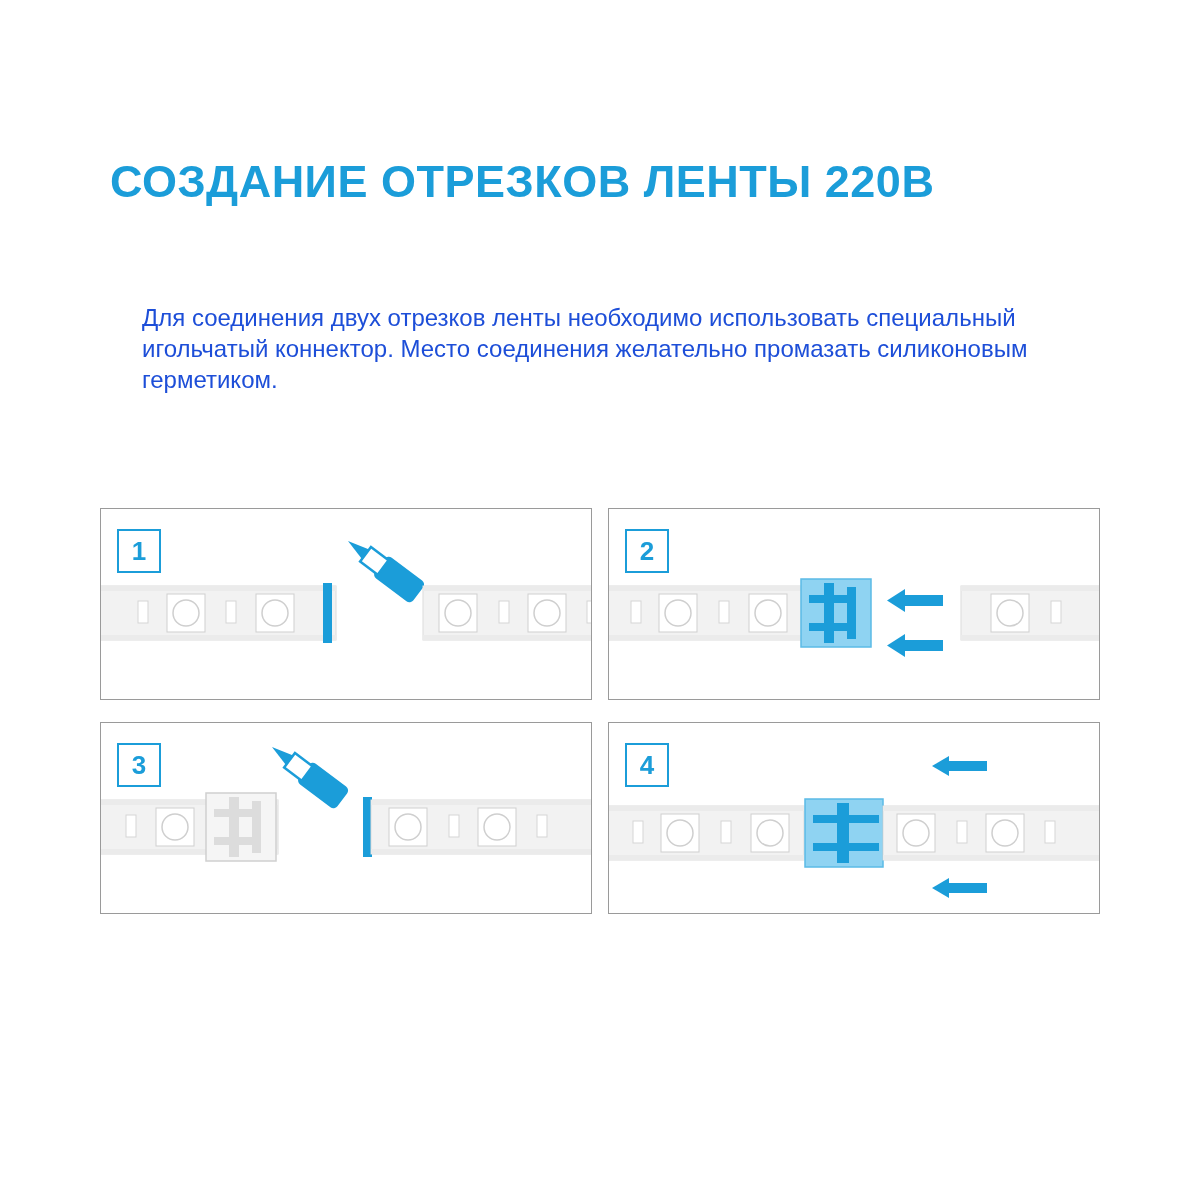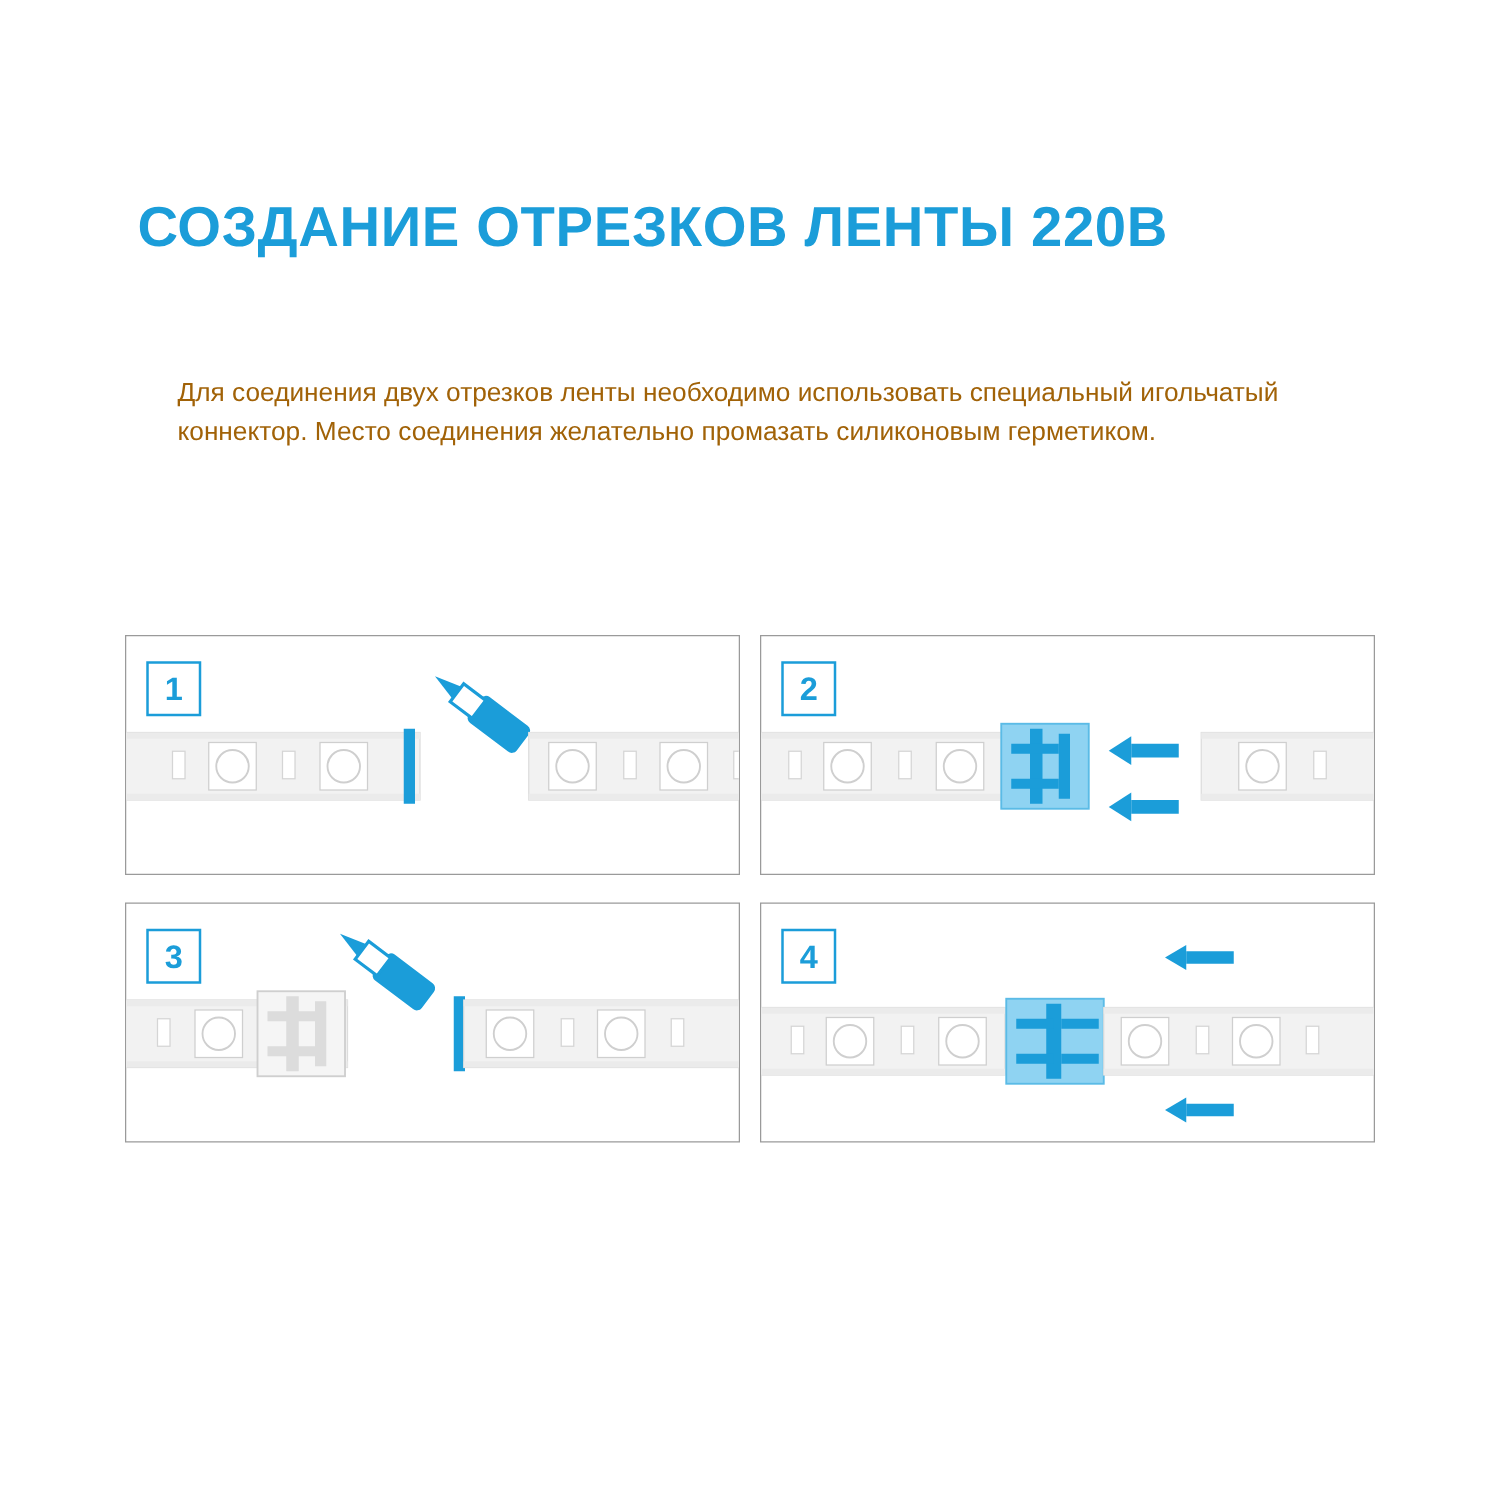--- a/index.html
+++ b/index.html
@@ -31,23 +31,23 @@
     color: #1b9dd9;
     white-space: nowrap;
     text-align: center;
   }
 
   .intro {
     position: absolute;
     left: 142px;
     top: 278px;
     width: 900px;
-    font-size: 21px;
+    font-size: 24px;
     line-height: 31px;
-    color: #a16207;
+    color: #1d4ed8;
   }
 
   
   .panel {
     position: absolute;
     border: 1px solid #9a9a9a;
     background: #ffffff;
     box-sizing: border-box;
     overflow: hidden;
   }

